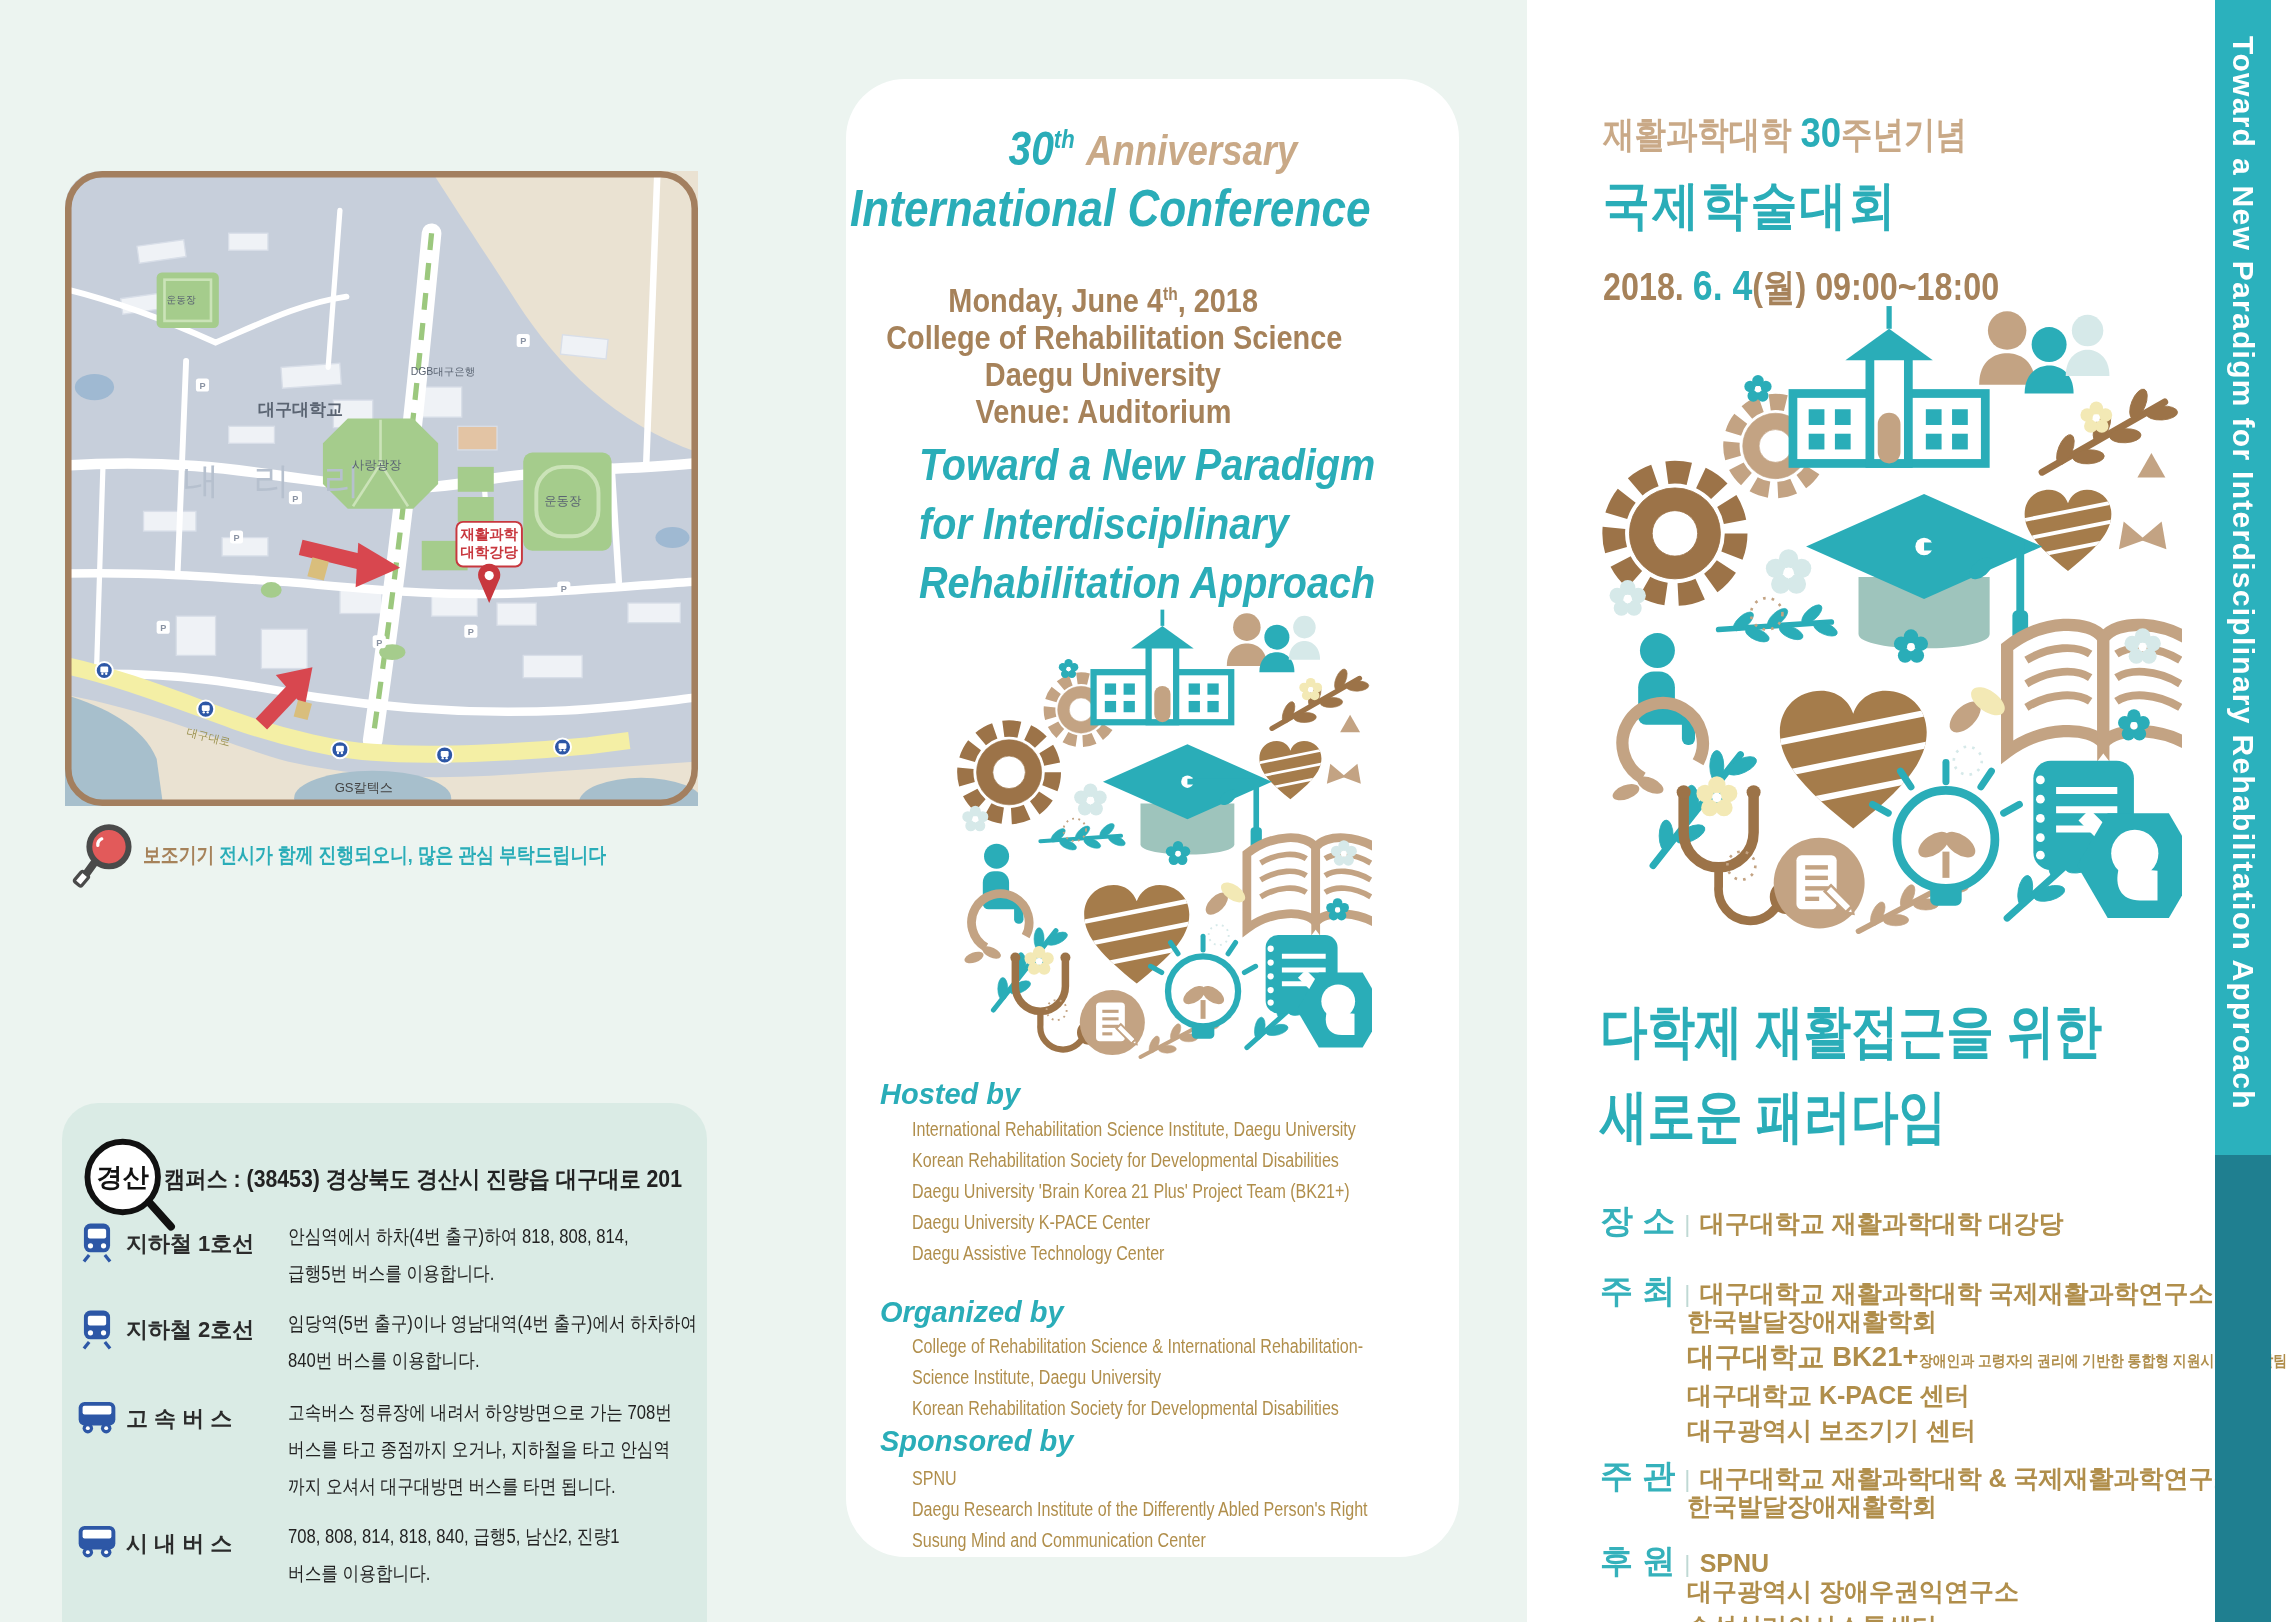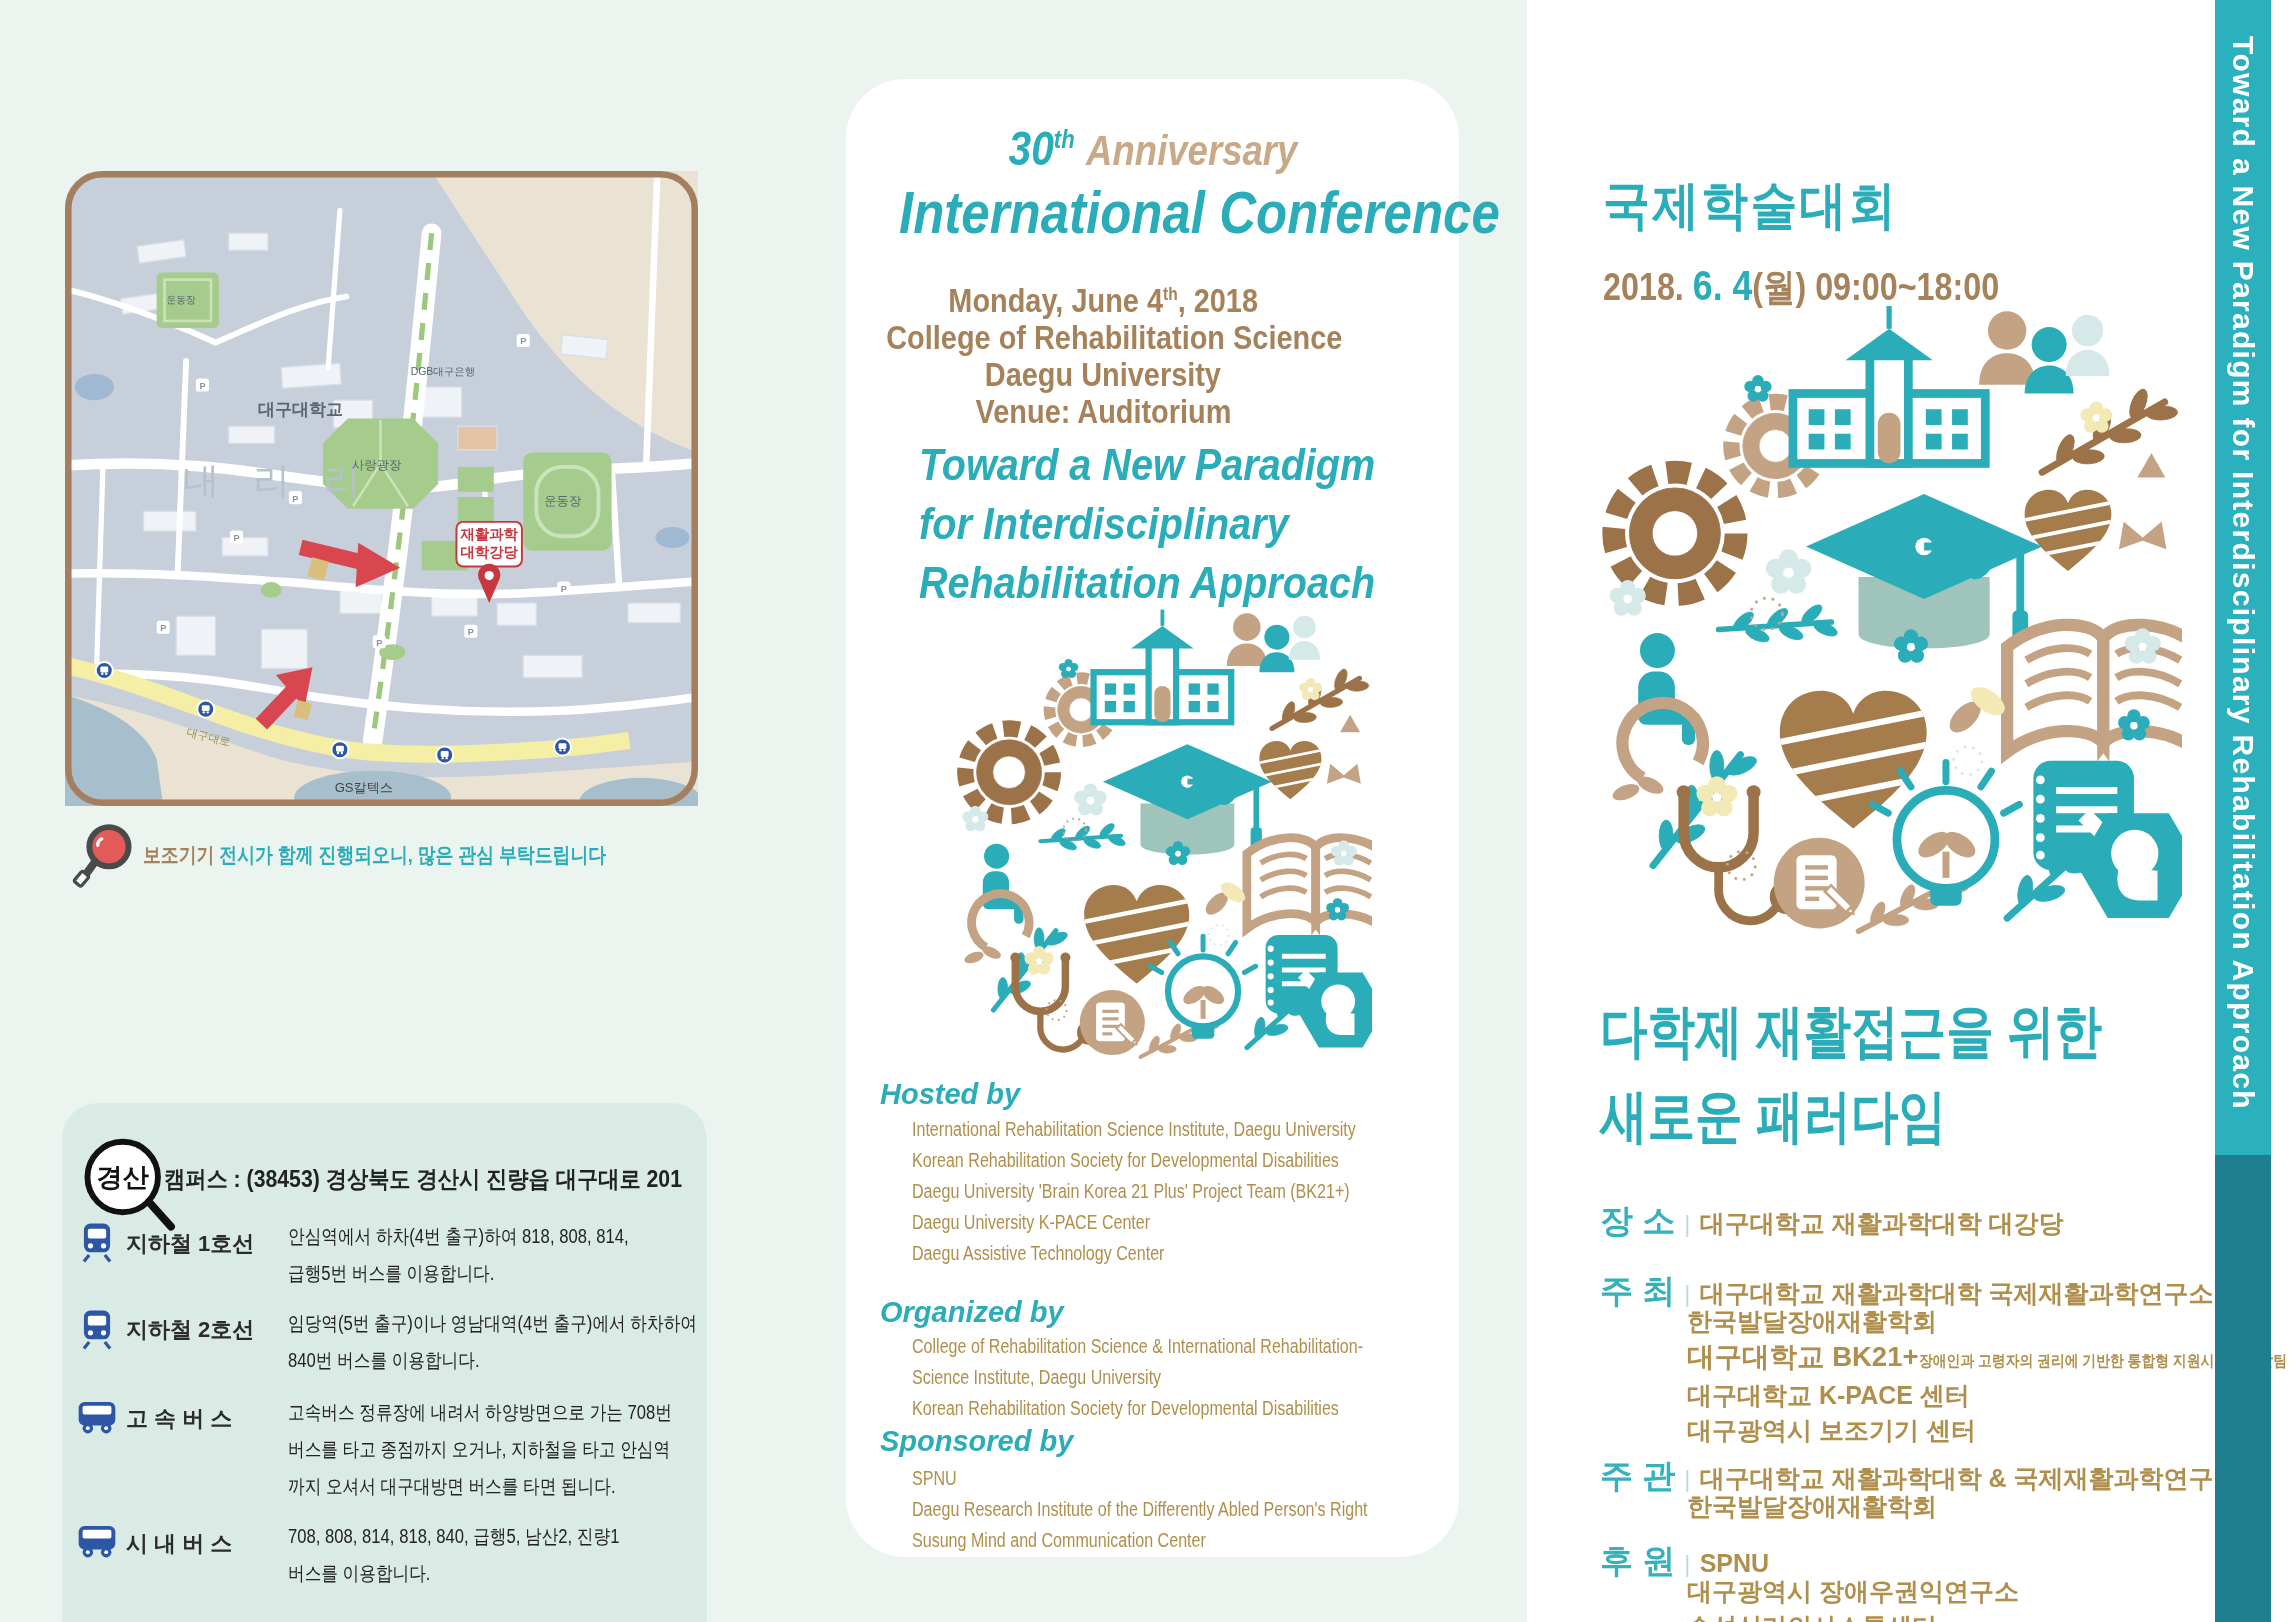--- a/index.html
+++ b/index.html
@@ -523,21 +523,21 @@
   </div>
 
   <div class="abs card" style="left:846px;top:79px;width:613px;height:1478px;"></div>
 
   <div class="abs center" style="left:846px;top:121px;width:613px;">
     <span class="cx" style="font-size:48px;">
       <span class="teal it">30</span><sup class="teal it" style="font-size:26px;">th</sup>
       <span class="tan it" style="font-size:43px;">Anniversary</span>
     </span>
   </div>
-  <div class="abs center teal it" style="left:846px;top:178px;width:613px;font-size:60px;">
+  <div class="abs center teal it" style="left:804px;top:178px;width:613px;font-size:52px;">
     <span class="cx">International Conference</span>
   </div>
 
   <div class="abs center brown b" style="left:846px;top:275px;width:514px;font-size:34px;line-height:37px;">
     <div><span class="cx"><span>Monday, June 4</span><sup style="font-size:18.3px;">th</sup><span>, 2018</span></span></div>
     <div><span class="cx">College of Rehabilitation Science</span></div>
     <div><span class="cx">Daegu University</span></div>
     <div><span class="cx">Venue: Auditorium</span></div>
   </div>
 
@@ -567,20 +567,23 @@
     <div class="eng-item"><span class="cxl" style="transform:scaleX(.82)">Korean Rehabilitation Society for Developmental Disabilities</span></div>
   </div>
 
   <div class="abs eng-head" style="left:880px;top:1425px;">Sponsored by</div>
   <div class="abs" style="left:912px;top:1463px;">
     <div class="eng-item"><span class="cxl" style="transform:scaleX(.82)">SPNU</span></div>
     <div class="eng-item"><span class="cxl" style="transform:scaleX(.82)">Daegu Research Institute of the Differently Abled Person's Right</span></div>
     <div class="eng-item"><span class="cxl" style="transform:scaleX(.82)">Susung Mind and Communication Center</span></div>
   </div>
 
+  <div class="abs nw" style="left:1603px;top:108px;font-size:37px;font-weight:bold;">
+    <span class="cxl"><span class="tan">재활과학대학 </span><span class="teal" style="font-size:43px;">30</span><span class="tan">주년기념</span></span>
+  </div>
   <div class="abs nw teal b" style="left:1603px;top:171px;font-size:52px;letter-spacing:2.6px;">
     <span class="cxl9">국제학술대회</span>
   </div>
   <div class="abs nw b" style="left:1603px;top:262px;font-size:38px;">
     <span class="cxl"><span class="brown">2018. </span><span class="teal" style="font-size:42px;">6. 4</span><span class="brown">(월) 09:00~18:00</span></span>
   </div>
 
   <svg class="abs" style="left:1570px;top:306px;" width="612" height="641" viewBox="0 0 700 733">
     <use href="#collage"></use>
   </svg>

